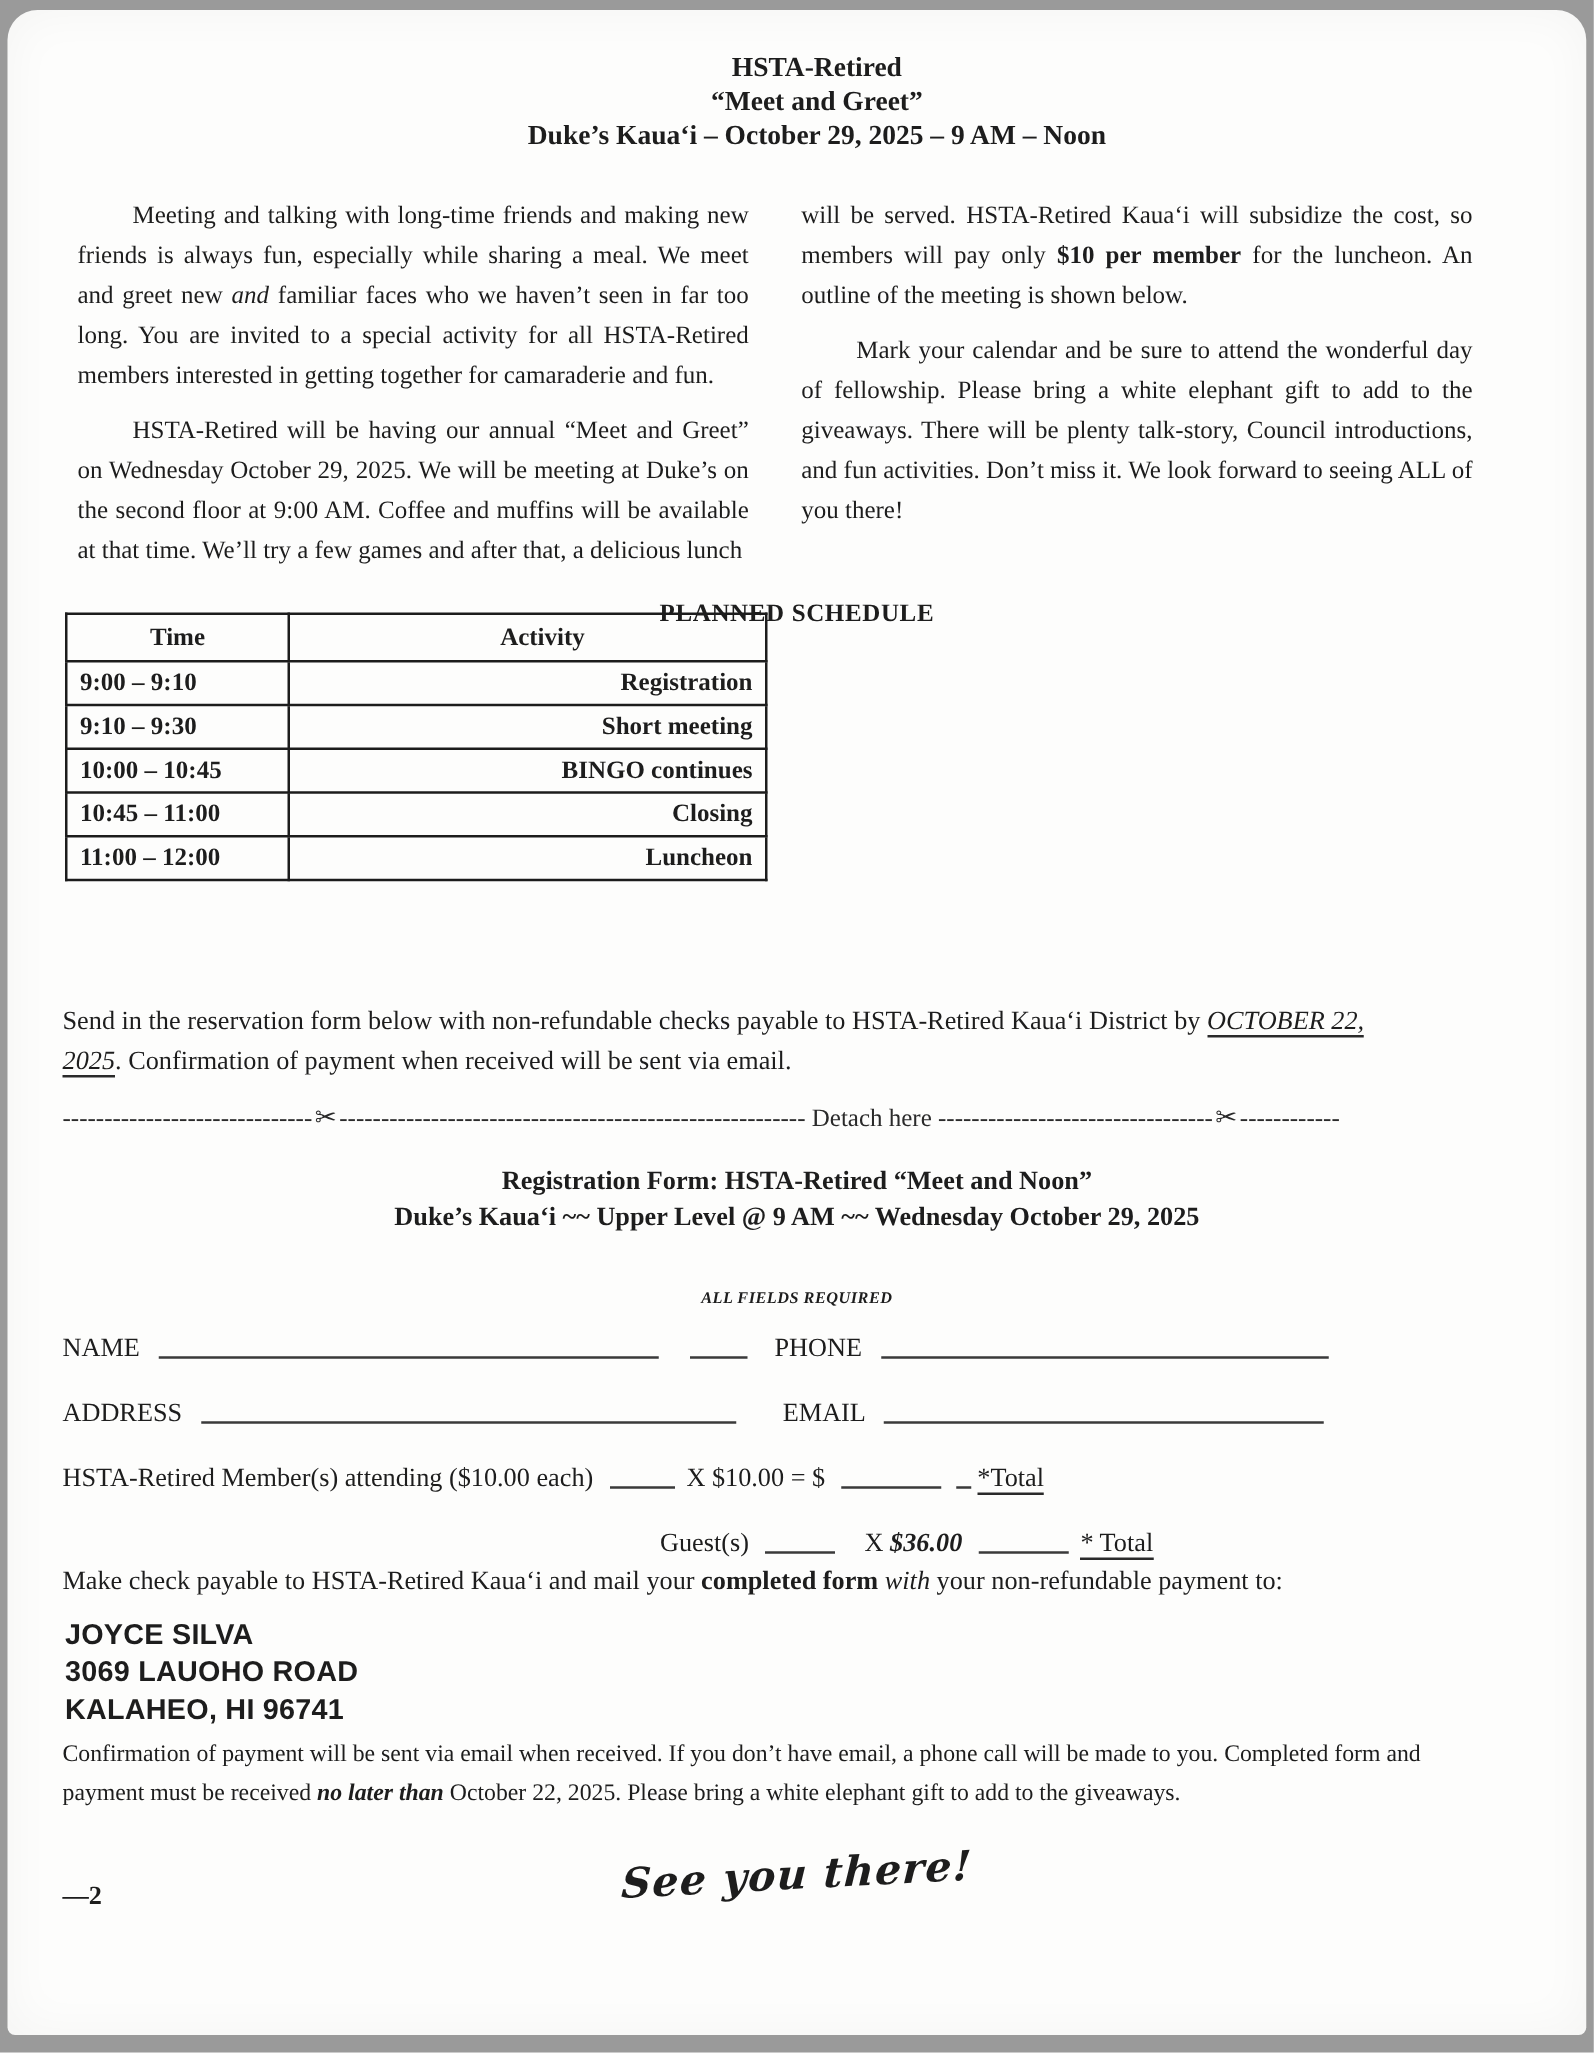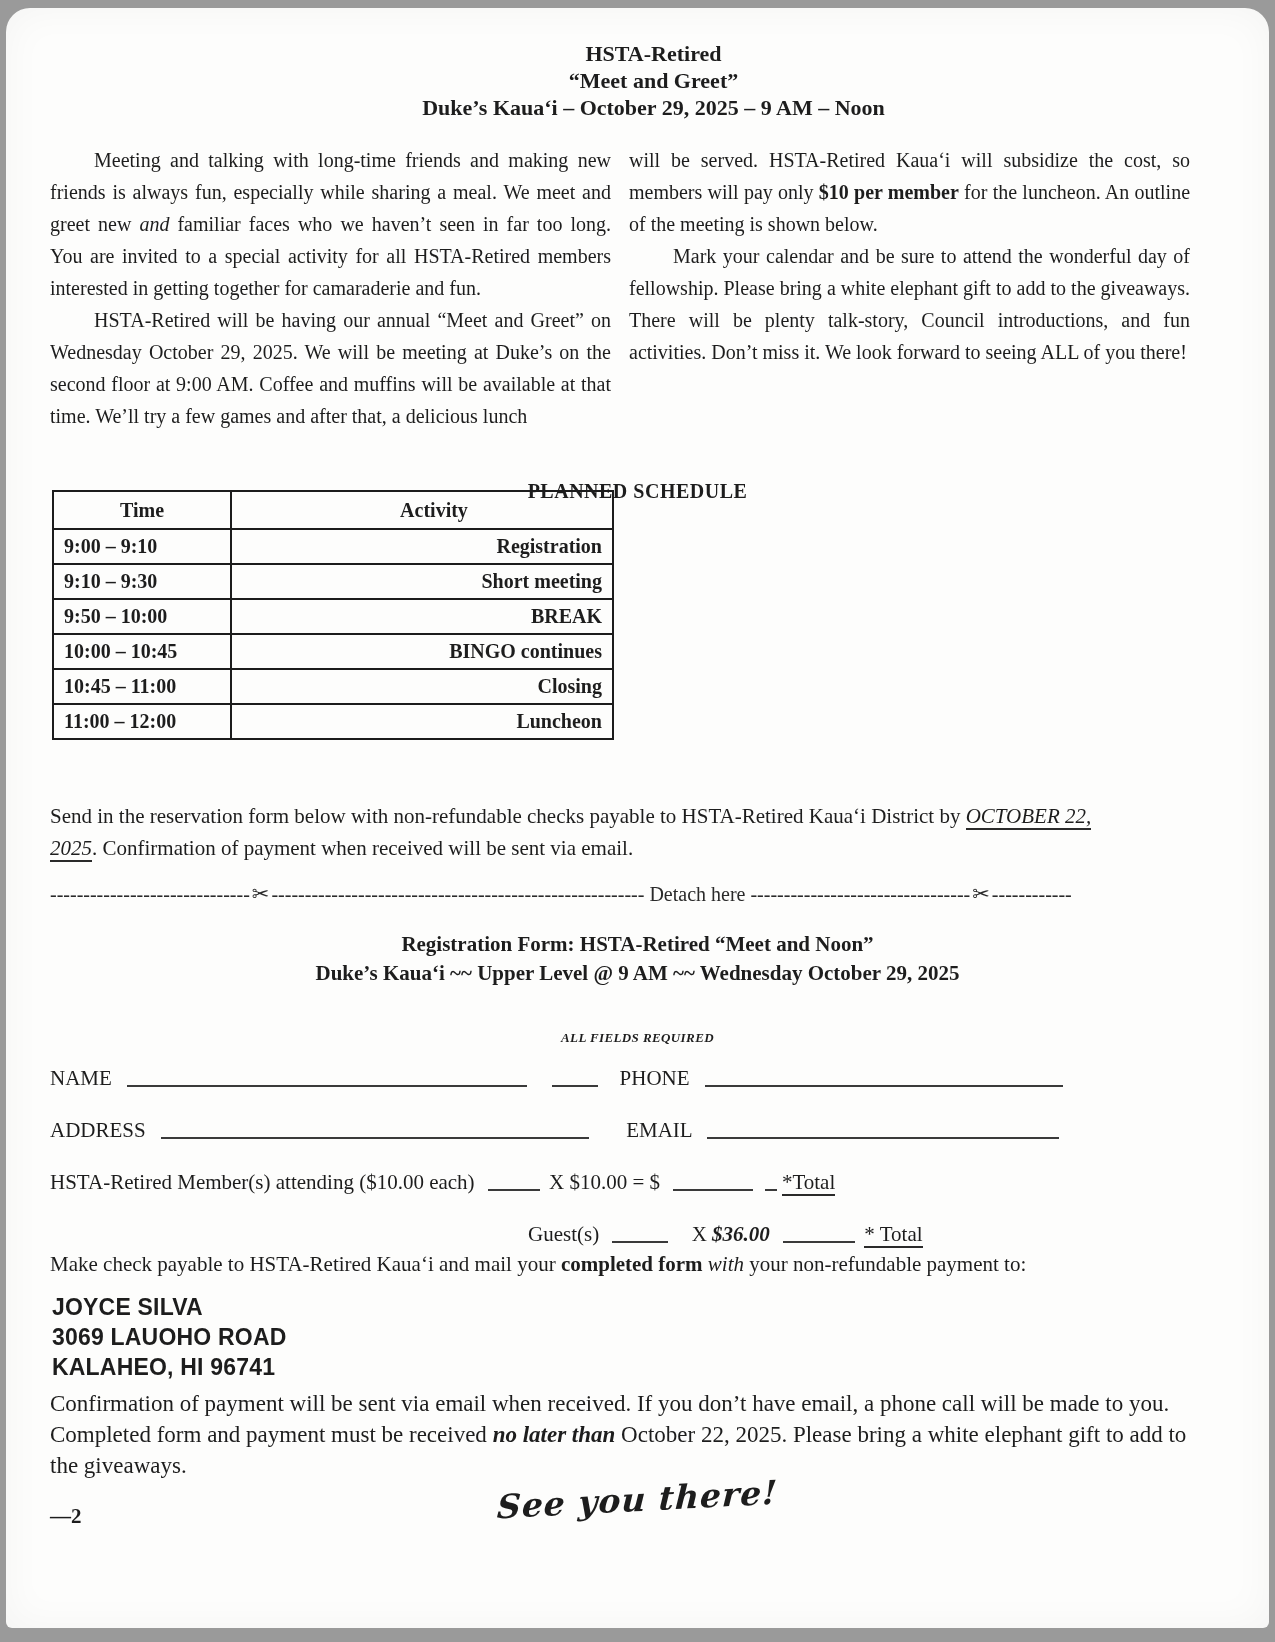--- a/index.html
+++ b/index.html
@@ -19,21 +19,21 @@
     box-shadow:inset 0 0 40px rgba(0,0,0,0.04);
   }
   .abs { position:absolute; }
 
   
   .title-block { top:32px; left:0; width:100%; text-align:center; font-weight:bold; font-size:22px; line-height:27px;padding-left:16px; }
 
   
   .intro { top:136px; left:44px; width:1140px; display:flex; gap:18px; }
   .col { width:561px; font-size:20px; line-height:32px; text-align:justify; }
-  .col p { margin:0; text-indent:44px; }
+  .col p { margin:12px; text-indent:44px; }
   .it { font-style:italic; }
   .bd { font-weight:bold; }
   .bdit { font-weight:bold; font-style:italic; }
 
   
   .sched-heading { top:450px; left:0; width:100%; text-align:center; font-weight:bold; font-size:20px; letter-spacing:.5px;margin-top:22px; }
   table.sched { top:482px; left:46px; border-collapse:collapse; font-size:20px; font-weight:bold; }
   table.sched, table.sched th, table.sched td { border:2px solid #1c1c1c; }
   table.sched th { width:164px; height:32px; text-align:center; padding:2px 6px; }
   table.sched th.act { width:344px;padding-left:30px; }
@@ -56,21 +56,21 @@
   .r-addr { top:1110px; }
   .r-members { top:1162px; }
   .r-guests { top:1214px; padding-left:478px; }
   .r-check { top:1244px; }
   .bl { display:inline-block; border-bottom:2px solid #3a3a3a; height:16px; vertical-align:-2px; }
 
   
   .mailto { top:1284px; left:46px; font-family:"Liberation Sans", sans-serif; font-weight:bold; font-size:23px; line-height:30px; letter-spacing:.2px; }
 
   
-  .confirm { top:1380px; left:44px; width:1142px; font-size:23px; line-height:31px; }
+  .confirm { top:1380px; left:44px; width:1142px; font-size:19px; line-height:31px; }
 
   
   .script-line { top:1472px; left:0; width:100%; text-align:center; }
   .script {
     display:inline-block; font-family:"DejaVu Serif", serif;
     font-style:italic; font-weight:bold; font-size:33px;
     transform:rotate(-3deg) skewX(-6deg); letter-spacing:1px;
   }
   .pagenum { top:1496px; left:44px; font-size:21px; font-weight:bold; }
 </style>
@@ -107,24 +107,20 @@
     <tbody>
       <tr>
           <td>9:00 – 9:10</td>
           <td class="activity">Registration</td>
         </tr>
       <tr>
           <td>9:10 – 9:30</td>
           <td class="activity">Short meeting</td>
         </tr>
       <tr>
-          <td>9:50 – 10:00</td>
-          <td class="activity">BREAK</td>
-        </tr>
-      <tr>
           <td>10:00 – 10:45</td>
           <td class="activity">BINGO continues</td>
         </tr>
       <tr>
           <td>10:45 – 11:00</td>
           <td class="activity">Closing</td>
         </tr>
       <tr>
           <td>11:00 – 12:00</td>
           <td class="activity">Luncheon</td>

